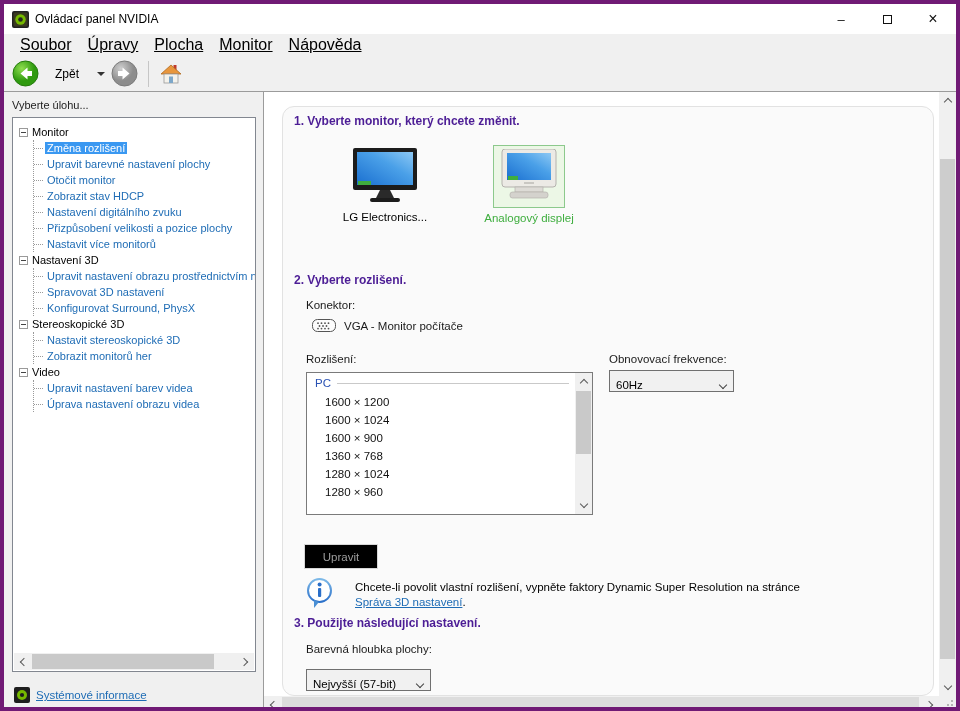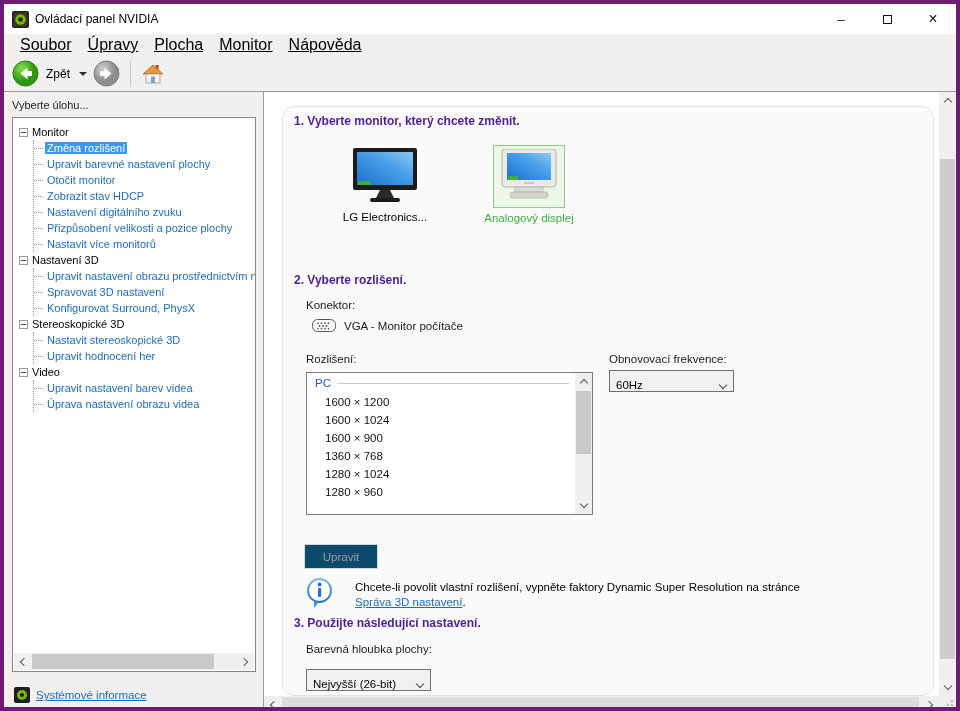--- a/index.html
+++ b/index.html
@@ -17,21 +17,21 @@
   .win-btn .maxbox { width:9px; height:9px; border:1px solid #111; }
   .win-btn.close { font-size:16px; }
 
   
   .menubar { height:22px; background:#f0f0f0; display:flex; align-items:center; padding-left:8px; }
   .menu-item { padding:2px 8px; font-size:16px;text-decoration:underline; }
   .menu-item u { text-decoration:underline; }
 
   
   .toolbar { height:36px; background:#f0f0f0; border-bottom:1px solid #9b9b9b; display:flex; align-items:center; padding-left:8px; }
-  .nav-back { display:flex; align-items:center; gap:5px; }
+  .nav-back { display:flex; align-items:center; gap:14px; }
   .zpet-label { font-size:12px; margin-left:2px; }
   .caret-down { width:0; height:0; border-left:4px solid transparent; border-right:4px solid transparent; border-top:4px solid #333; margin:0 6px 0 4px; }
   .tb-sep { width:1px; height:26px; background:#c6c6c6; margin:0 10px; }
 
   
   .app-body { display:flex; height:621px; }
 
   
   .sidebar { width:260px; background:#f0f0f0; border-right:1px solid #9b9b9b; position:relative; flex:0 0 auto; }
   .sb-header { position:absolute; left:8px; top:7px; font-size:11px; color:#222; }
@@ -76,21 +76,21 @@
   .lb-group { display:flex; align-items:center; color:#2a52b4; height:20px; padding-left:8px; }
   .lb-group::after { content:""; flex:1; border-top:1px solid #c9c9c9; margin:0 6px; }
   .lb-item { height:18px; line-height:18px; padding-left:18px; color:#111; }
   .lb-item.selected { background:#3a98f1; color:#fff; }
   .lb-vscroll { position:absolute; right:0; top:0; width:17px; bottom:0; background:#f0f0f0; }
 
   
   .combo { position:absolute; height:22px; width:125px; background:#f1f1f1; border:1px solid #707070; display:flex; align-items:flex-end; padding-left:6px; font-size:11.5px; }
   .combo .chevwrap { margin-left:auto; width:20px; display:flex; justify-content:center; }
 
-  .btn-disabled { position:absolute; left:40px; top:452px; width:74px; height:25px; background:#0c4a6e; border:1px solid #d7d7d7; color:#9e9e9e; font-size:11.5px; display:flex; align-items:center; justify-content:center; }
+  .btn-disabled { position:absolute; left:40px; top:452px; width:74px; height:25px; background:#000000; border:1px solid #d7d7d7; color:#9e9e9e; font-size:11.5px; display:flex; align-items:center; justify-content:center; }
 
   .info-row { position:absolute; left:42px; top:486px; display:flex; }
   .info-text { font-size:11.5px; width:474px; line-height:15px; margin-left:22px; margin-top:2px; }
 
   
   .main-vscroll { position:absolute; right:0; top:0; width:17px; height:604px; background:#f0f0f0; }
   .main-hscroll { position:absolute; left:0; bottom:0; right:17px; height:17px; background:#f0f0f0; }
   .corner { position:absolute; right:0; bottom:0; width:17px; height:17px; background:#f0f0f0; }
   .grip { position:absolute; right:3px; bottom:3px; width:2px; height:2px; background:#b5b5b5;
           box-shadow:-4px 0 0 #b5b5b5, 0 -4px 0 #b5b5b5, -8px 0 0 #b5b5b5, 0 -8px 0 #b5b5b5, -4px -4px 0 #b5b5b5; }
@@ -214,21 +214,21 @@
 
           <div class="tree-cat">
             <span class="expander"></span>
             <span>Stereoskopické 3D</span>
           </div>
           <div class="tree-children">
             <div class="tree-item">
                 <span class="tl">Nastavit stereoskopické 3D</span>
               </div>
             <div class="tree-item">
-                <span class="tl">Upravit hodnocení her</span>
+                <span class="tl">Zobrazit monitorů her</span>
               </div>
           </div>
 
           <div class="tree-cat">
             <span class="expander"></span>
             <span>Video</span>
           </div>
           <div class="tree-children">
             <div class="tree-item">
                 <span class="tl">Upravit nastavení barev videa</span>
@@ -374,21 +374,21 @@
           <circle cx="13.6" cy="6.6" r="2" fill="#2a6fc9"></circle>
         </svg>
         <div class="info-text">
           <span>Chcete-li povolit vlastní rozlišení, vypněte faktory Dynamic Super Resolution na stránce </span><a class="link" href="#">Správa 3D nastavení</a><span>.</span>
         </div>
       </div>
 
       <div class="step-title" style="left:30px; top:524px;">3. Použijte následující nastavení.</div>
       <div class="lbl" style="left:42px; top:551px;">Barevná hloubka plochy:</div>
       <div class="combo" style="left:42px; top:577px;">
-        <span>Nejvyšší (26-bit)</span>
+        <span>Nejvyšší (57-bit)</span>
         <span class="chevwrap">
             <span class="chev down" style="border-color:#444;"></span>
           </span>
       </div>
 
       <div class="main-vscroll">
         <div class="sb-arrow" style="top:0; right:0;">
             <span class="chev up"></span>
           </div>
         <div class="sb-arrow" style="bottom:0; right:0;">

